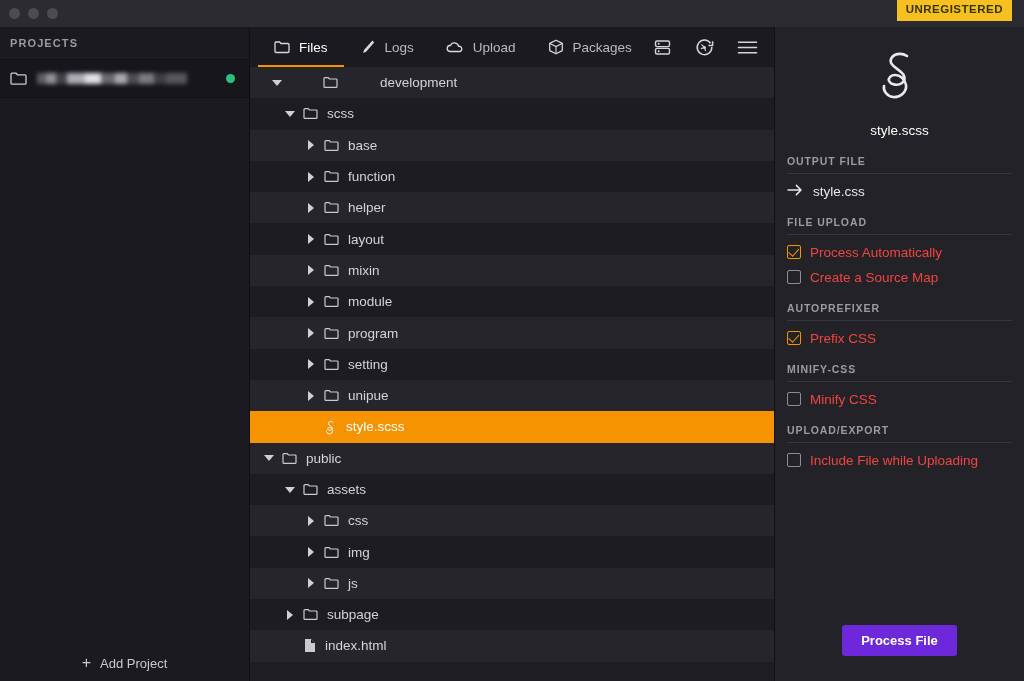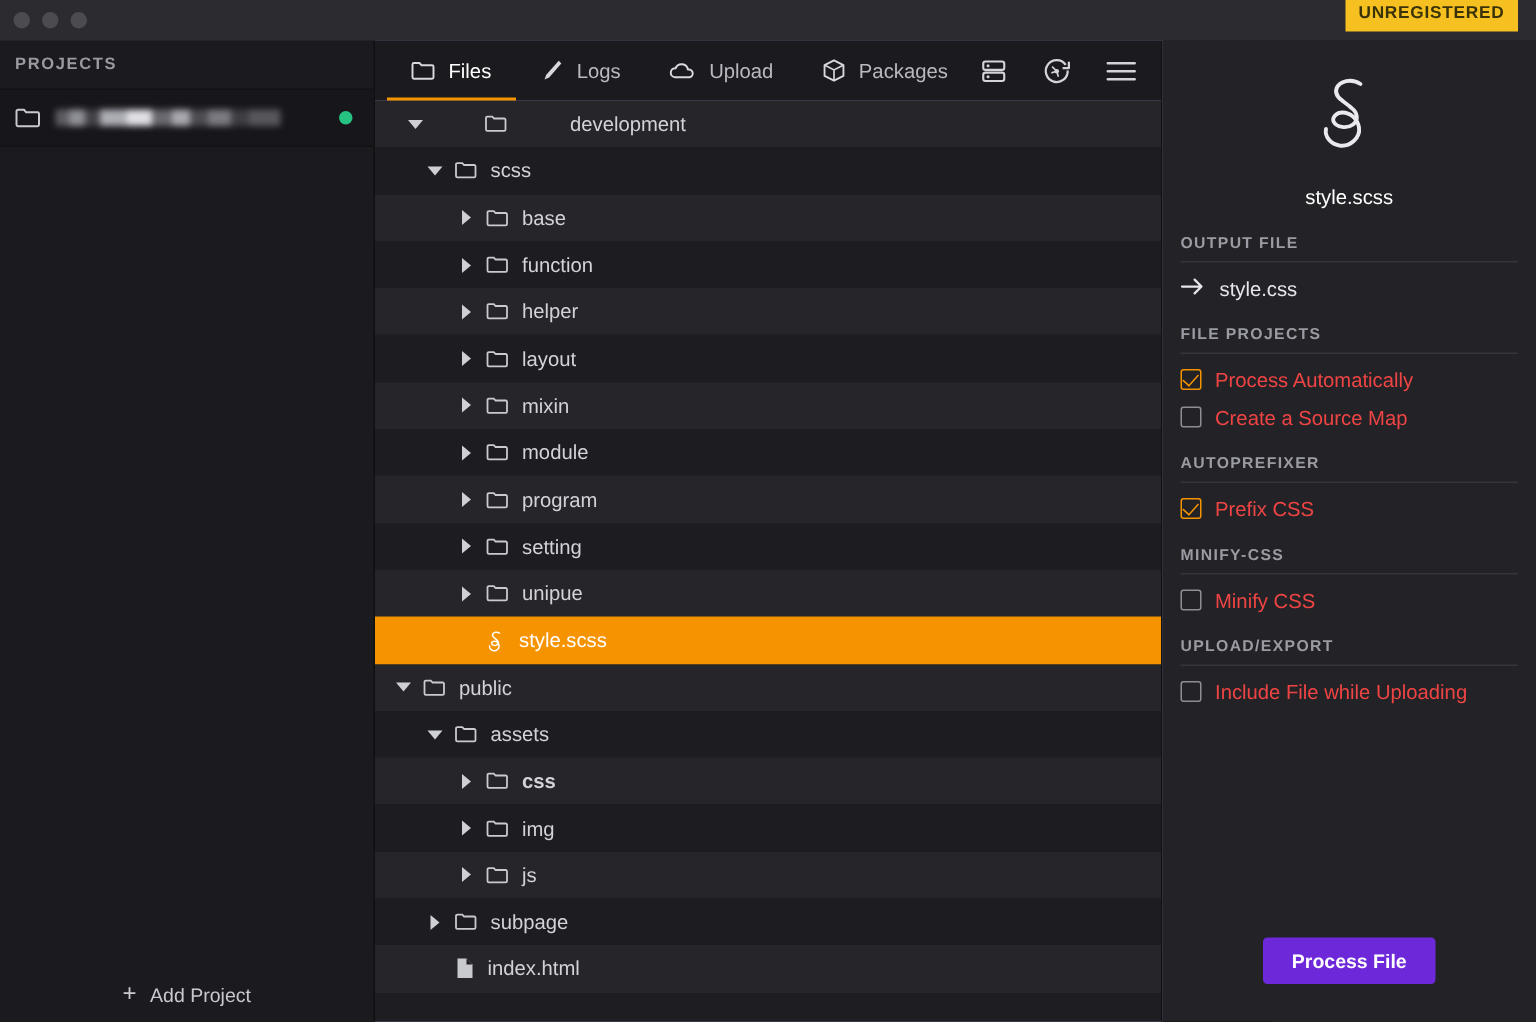--- a/index.html
+++ b/index.html
@@ -117,21 +117,21 @@
     user-select: none;
   }
   .plus-icon { font-size: 16px; line-height: 1; color: #c8c8d0; }
 
   
   .center {
     flex: 1;
     display: flex;
     flex-direction: column;
     min-width: 0;
-    background: #c4b5fd;
+    background: #a16207;
     border-right: 1px solid #111114;
   }
   .tabbar {
     height: 40px;
     flex: 0 0 40px;
     display: flex;
     align-items: stretch;
     background: #1b1b1f;
     padding-left: 8px;
     position: relative;
@@ -538,21 +538,21 @@
             <span class="tw">
               <span class="arrow-down"></span>
             </span>
             <span class="row-icon">
               <svg width="15" height="13" viewBox="0 0 15 13">
                 <path d="M1 2.6a.9.9 0 0 1 .9-.9h3.3L6.4 3h6.7a.9.9 0 0 1 .9.9v6.5a.9.9 0 0 1-.9.9H1.9a.9.9 0 0 1-.9-.9z" fill="none" stroke="#c9c9d0" stroke-width="1.2"></path>
               </svg>
             </span>
             <span class="row-label">assets</span>
           </div>
-          <div class="tree-row odd" style="padding-left: 54px; font-weight: bold;">
+          <div class="tree-row odd" style="padding-left: 54px;">
             <span class="tw">
               <span class="arrow-right"></span>
             </span>
             <span class="row-icon">
               <svg width="15" height="13" viewBox="0 0 15 13">
                 <path d="M1 2.6a.9.9 0 0 1 .9-.9h3.3L6.4 3h6.7a.9.9 0 0 1 .9.9v6.5a.9.9 0 0 1-.9.9H1.9a.9.9 0 0 1-.9-.9z" fill="none" stroke="#c9c9d0" stroke-width="1.2"></path>
               </svg>
             </span>
             <span class="row-label">css</span>
           </div>
@@ -616,21 +616,21 @@
       <div class="section-label">OUTPUT FILE</div>
       <div class="output-row">
         <span>
           <svg width="16" height="12" viewBox="0 0 16 12">
               <path d="M1 6h13M9.4 1.4 14 6l-4.6 4.6" fill="none" stroke="#e6e6ec" stroke-width="1.5" stroke-linecap="round" stroke-linejoin="round"></path>
             </svg>
         </span>
         <span>style.css</span>
       </div>
 
-      <div class="section-label">FILE PROJECTS</div>
+      <div class="section-label">FILE UPLOAD</div>
       <div class="opt-row">
         <span class="cb checked"></span>
         <span>Process Automatically</span>
       </div>
       <div class="opt-row">
         <span class="cb"></span>
         <span>Create a Source Map</span>
       </div>
 
       <div class="section-label">AUTOPREFIXER</div>

